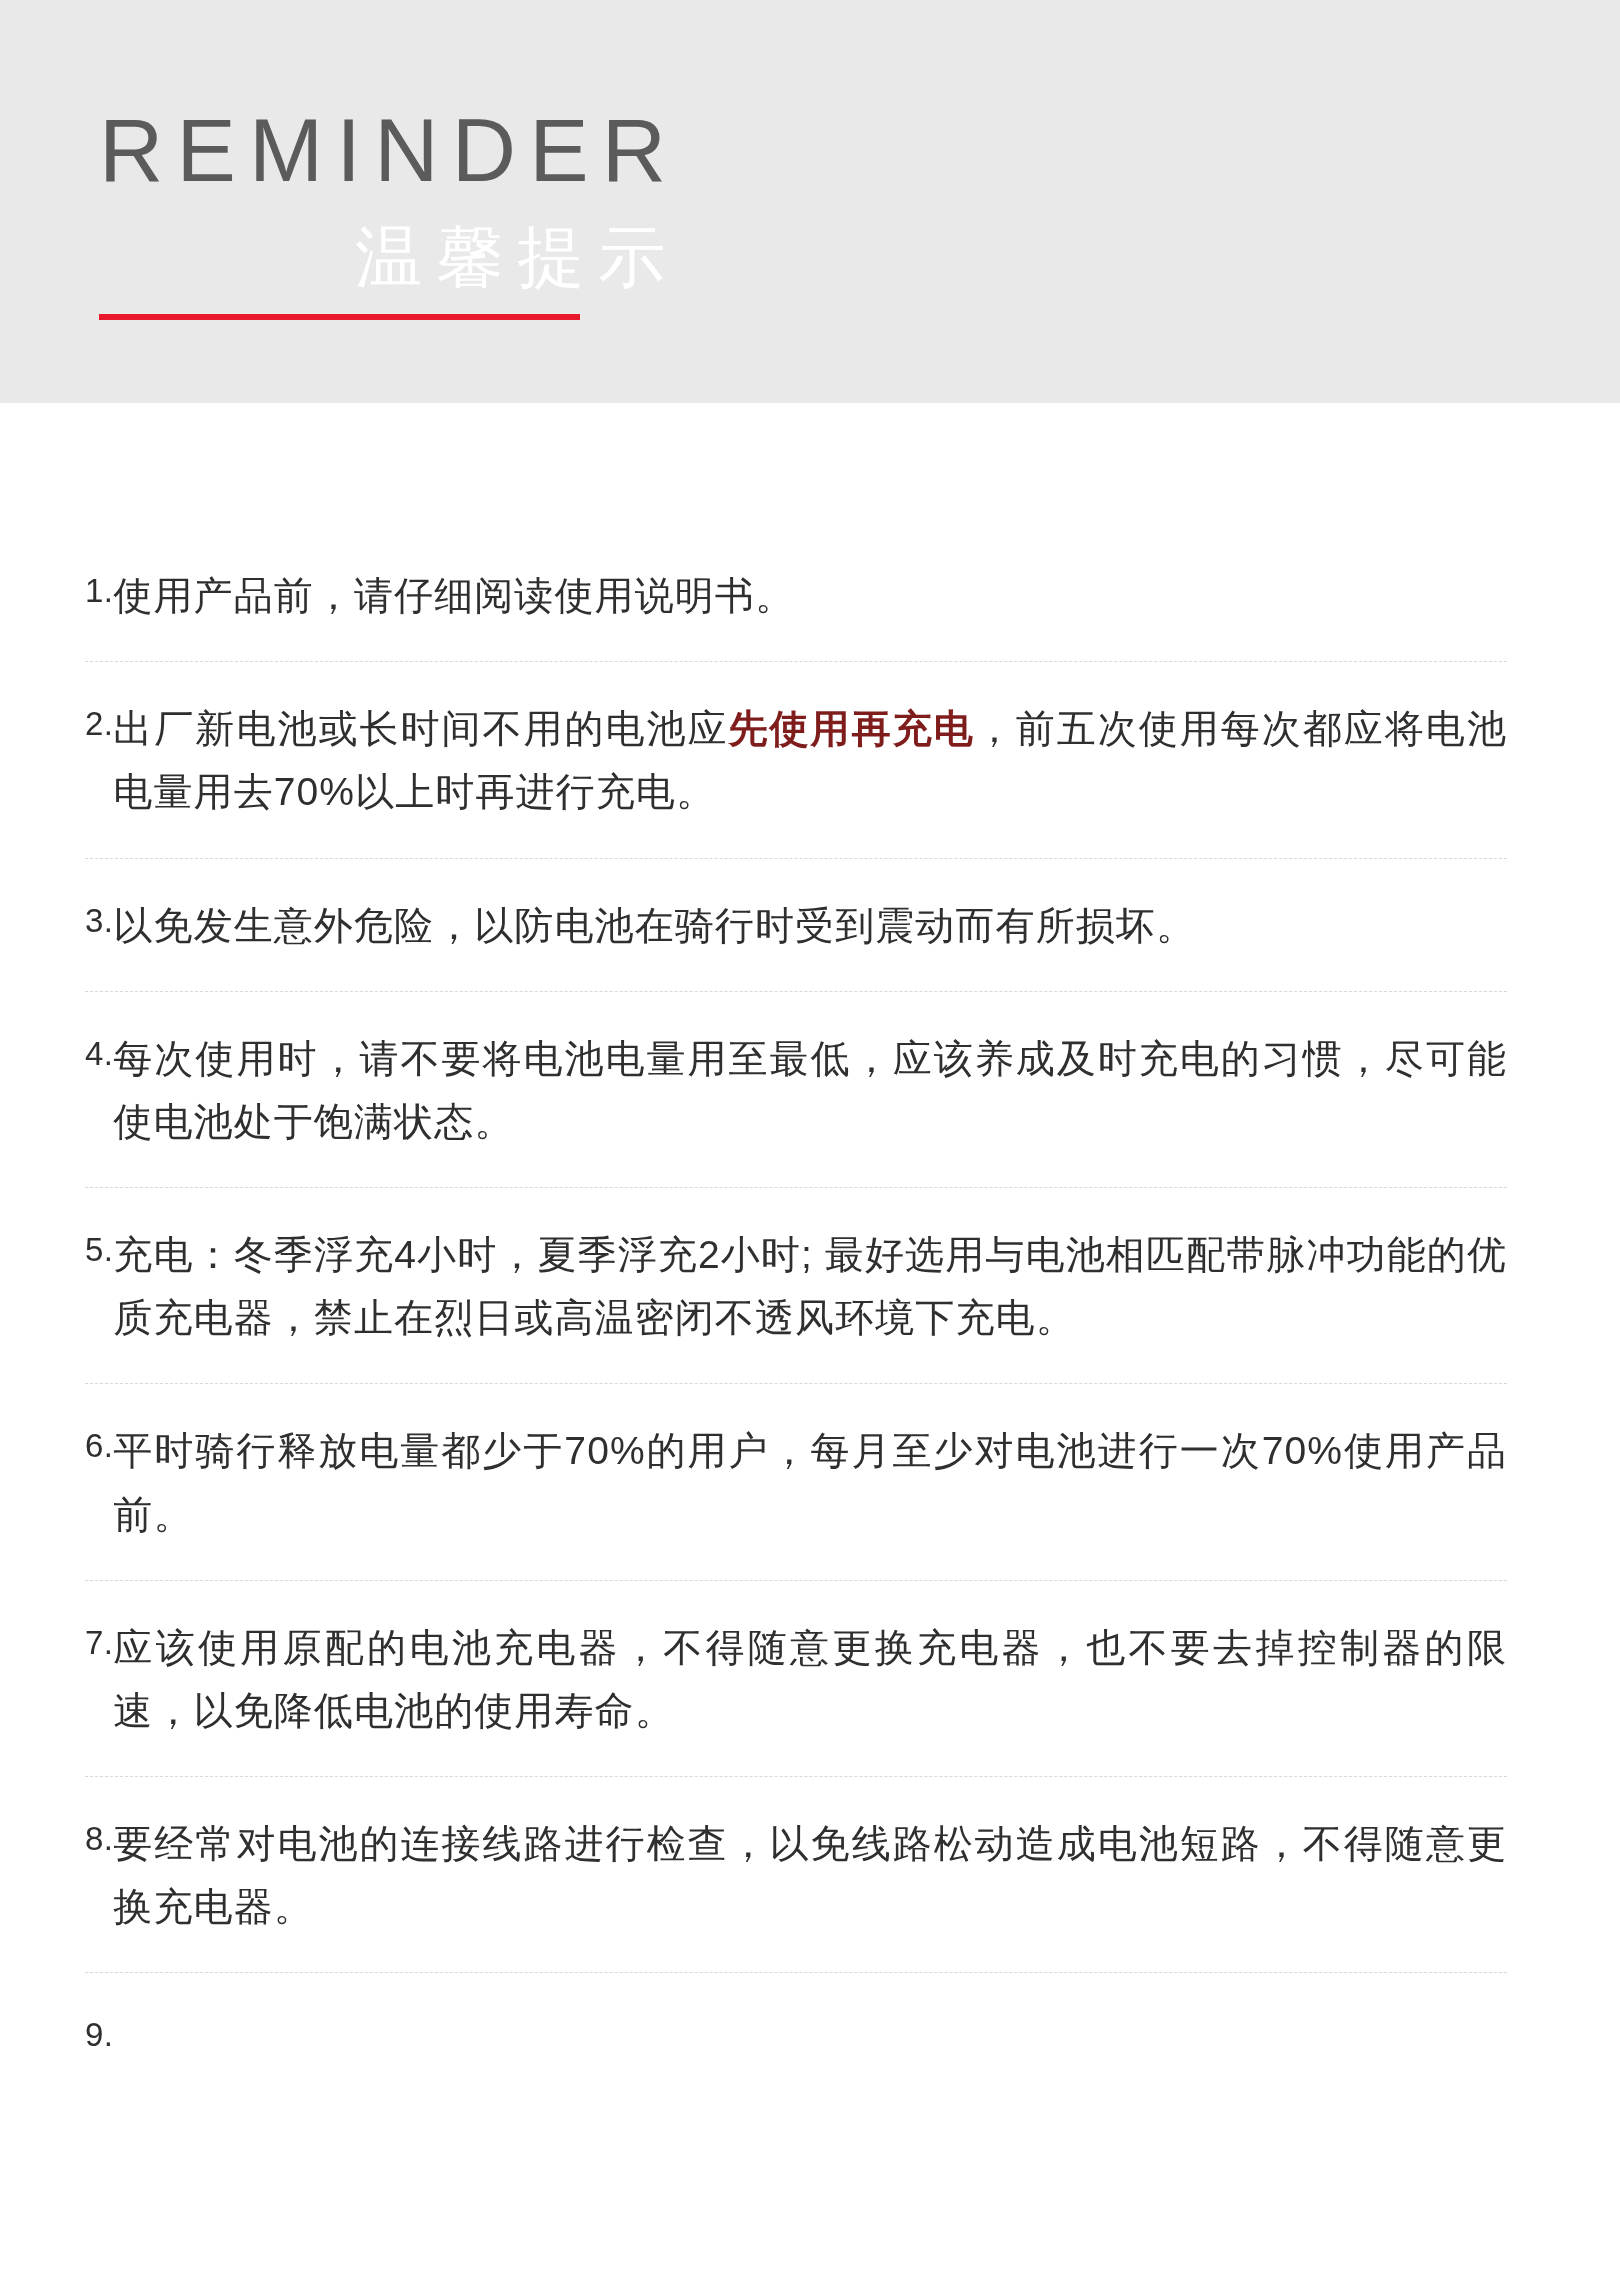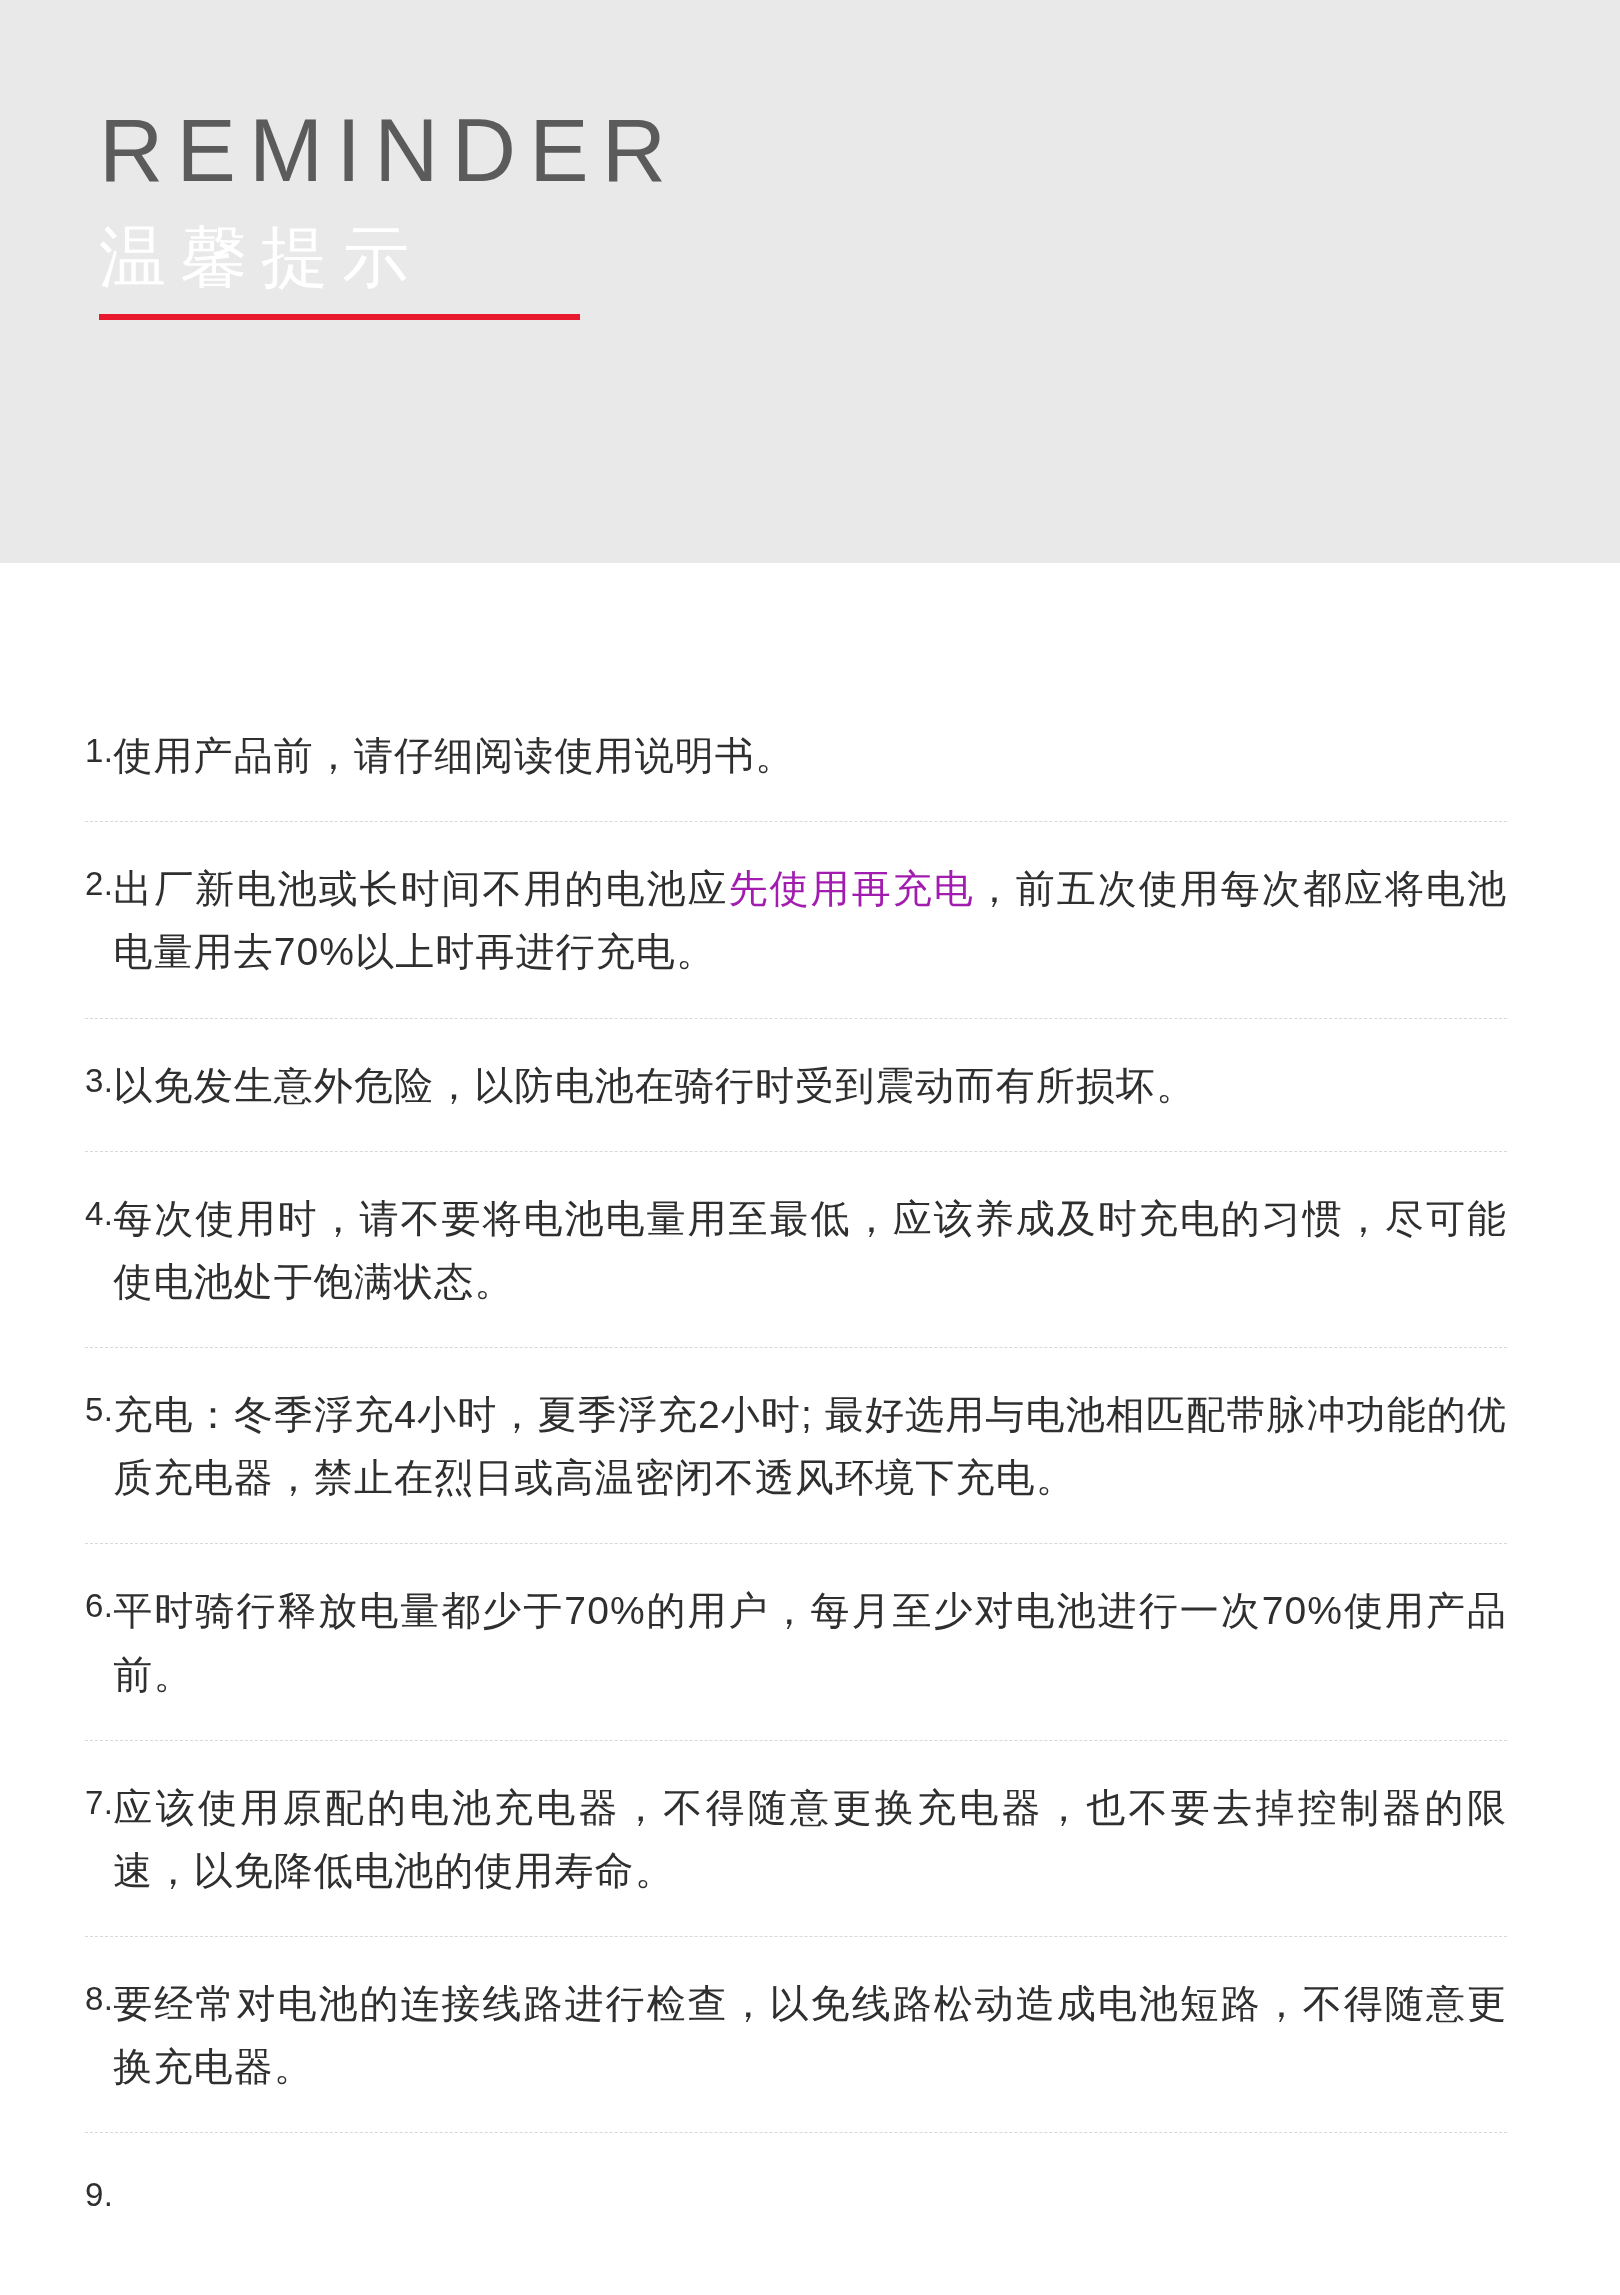--- a/index.html
+++ b/index.html
@@ -14,23 +14,24 @@
     width: 1620px;
     min-height: 2295px;
     background: #ffffff;
     position: relative;
     overflow: hidden;
   }
 
   
   .header {
     width: 100%;
-    height: 563px;
+    height: 403px;
     background: #e9e9e9;
     position: relative;
+    text-align: right;
   }
 
   .header-inner {
     position: absolute;
     left: 99px;
     top: 104px;
   }
 
   .title-en {
     font-size: 89px;
@@ -88,22 +89,22 @@
   .item-text {
     flex: 1 1 auto;
     font-size: 39px;
     line-height: 1.62;
     color: #2f2f2f;
     letter-spacing: 1.1px;
     text-align: justify;
   }
 
   .hl {
-    color: #a21caf;
-    font-weight: 400;
+    color: #7f1d1d;
+    font-weight: 700;
   }
 </style>
 </head>
 <body>
 
 <div class="page">
 
   <div class="header">
     <div class="header-inner">
       <div class="title-en">REMINDER</div>

